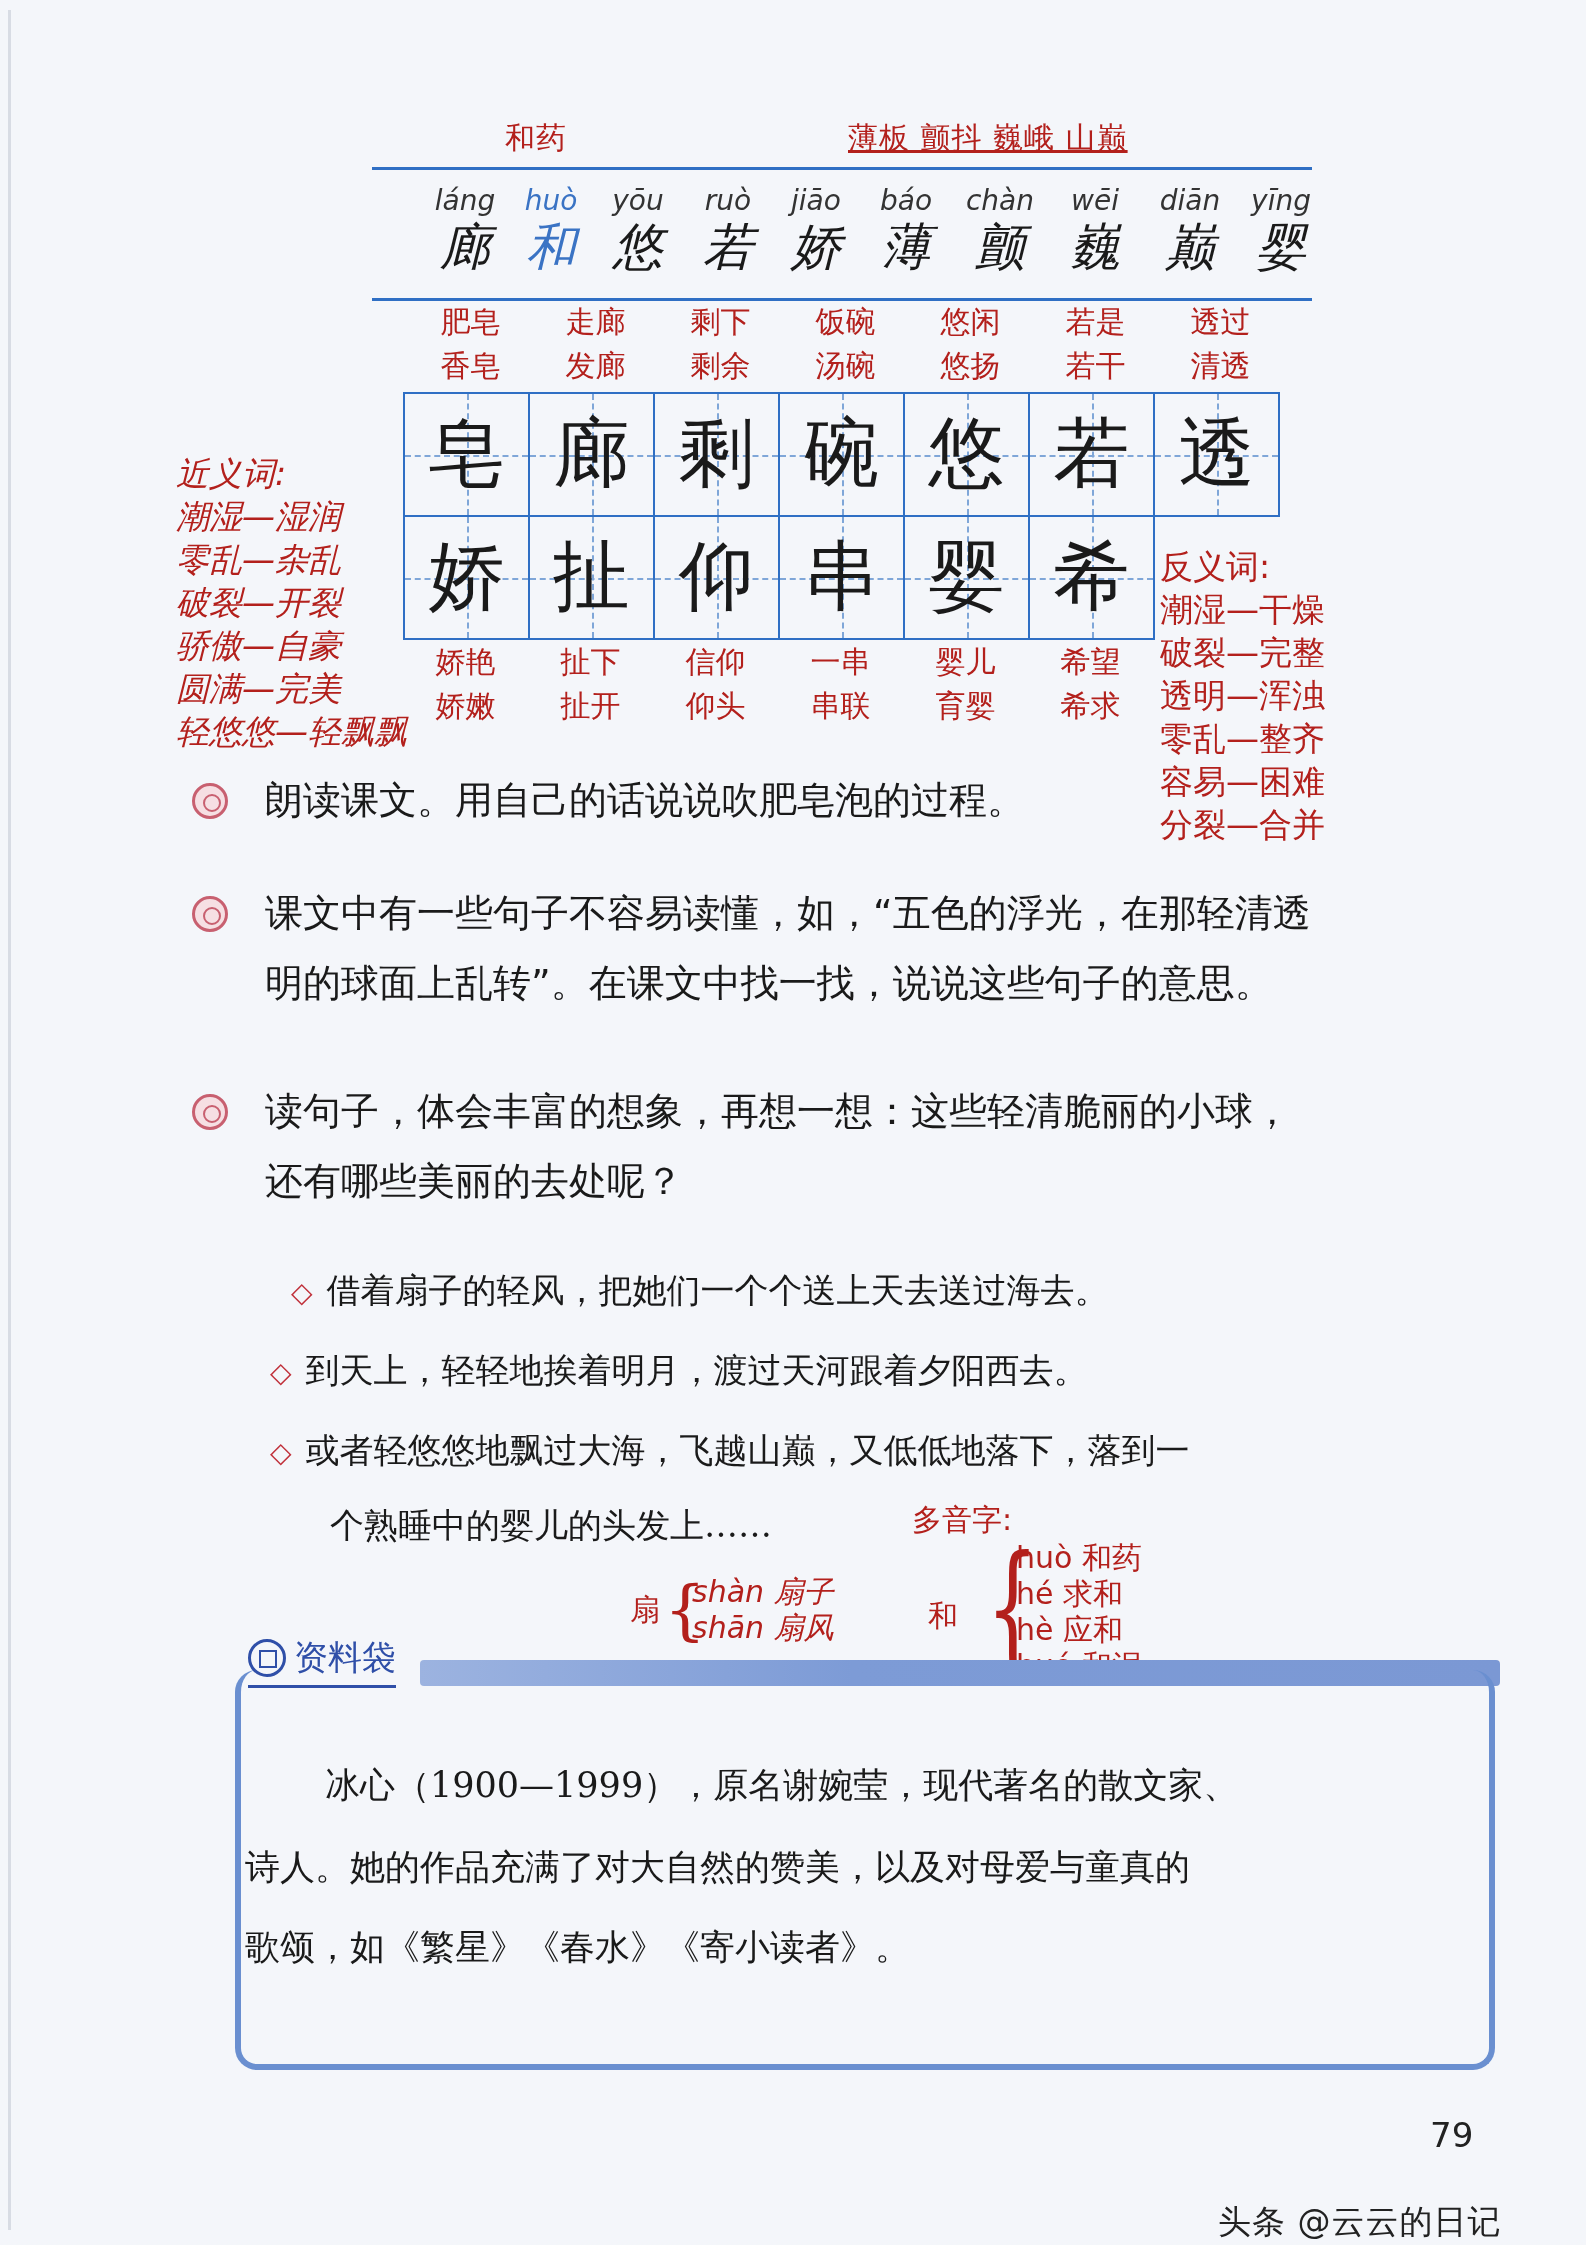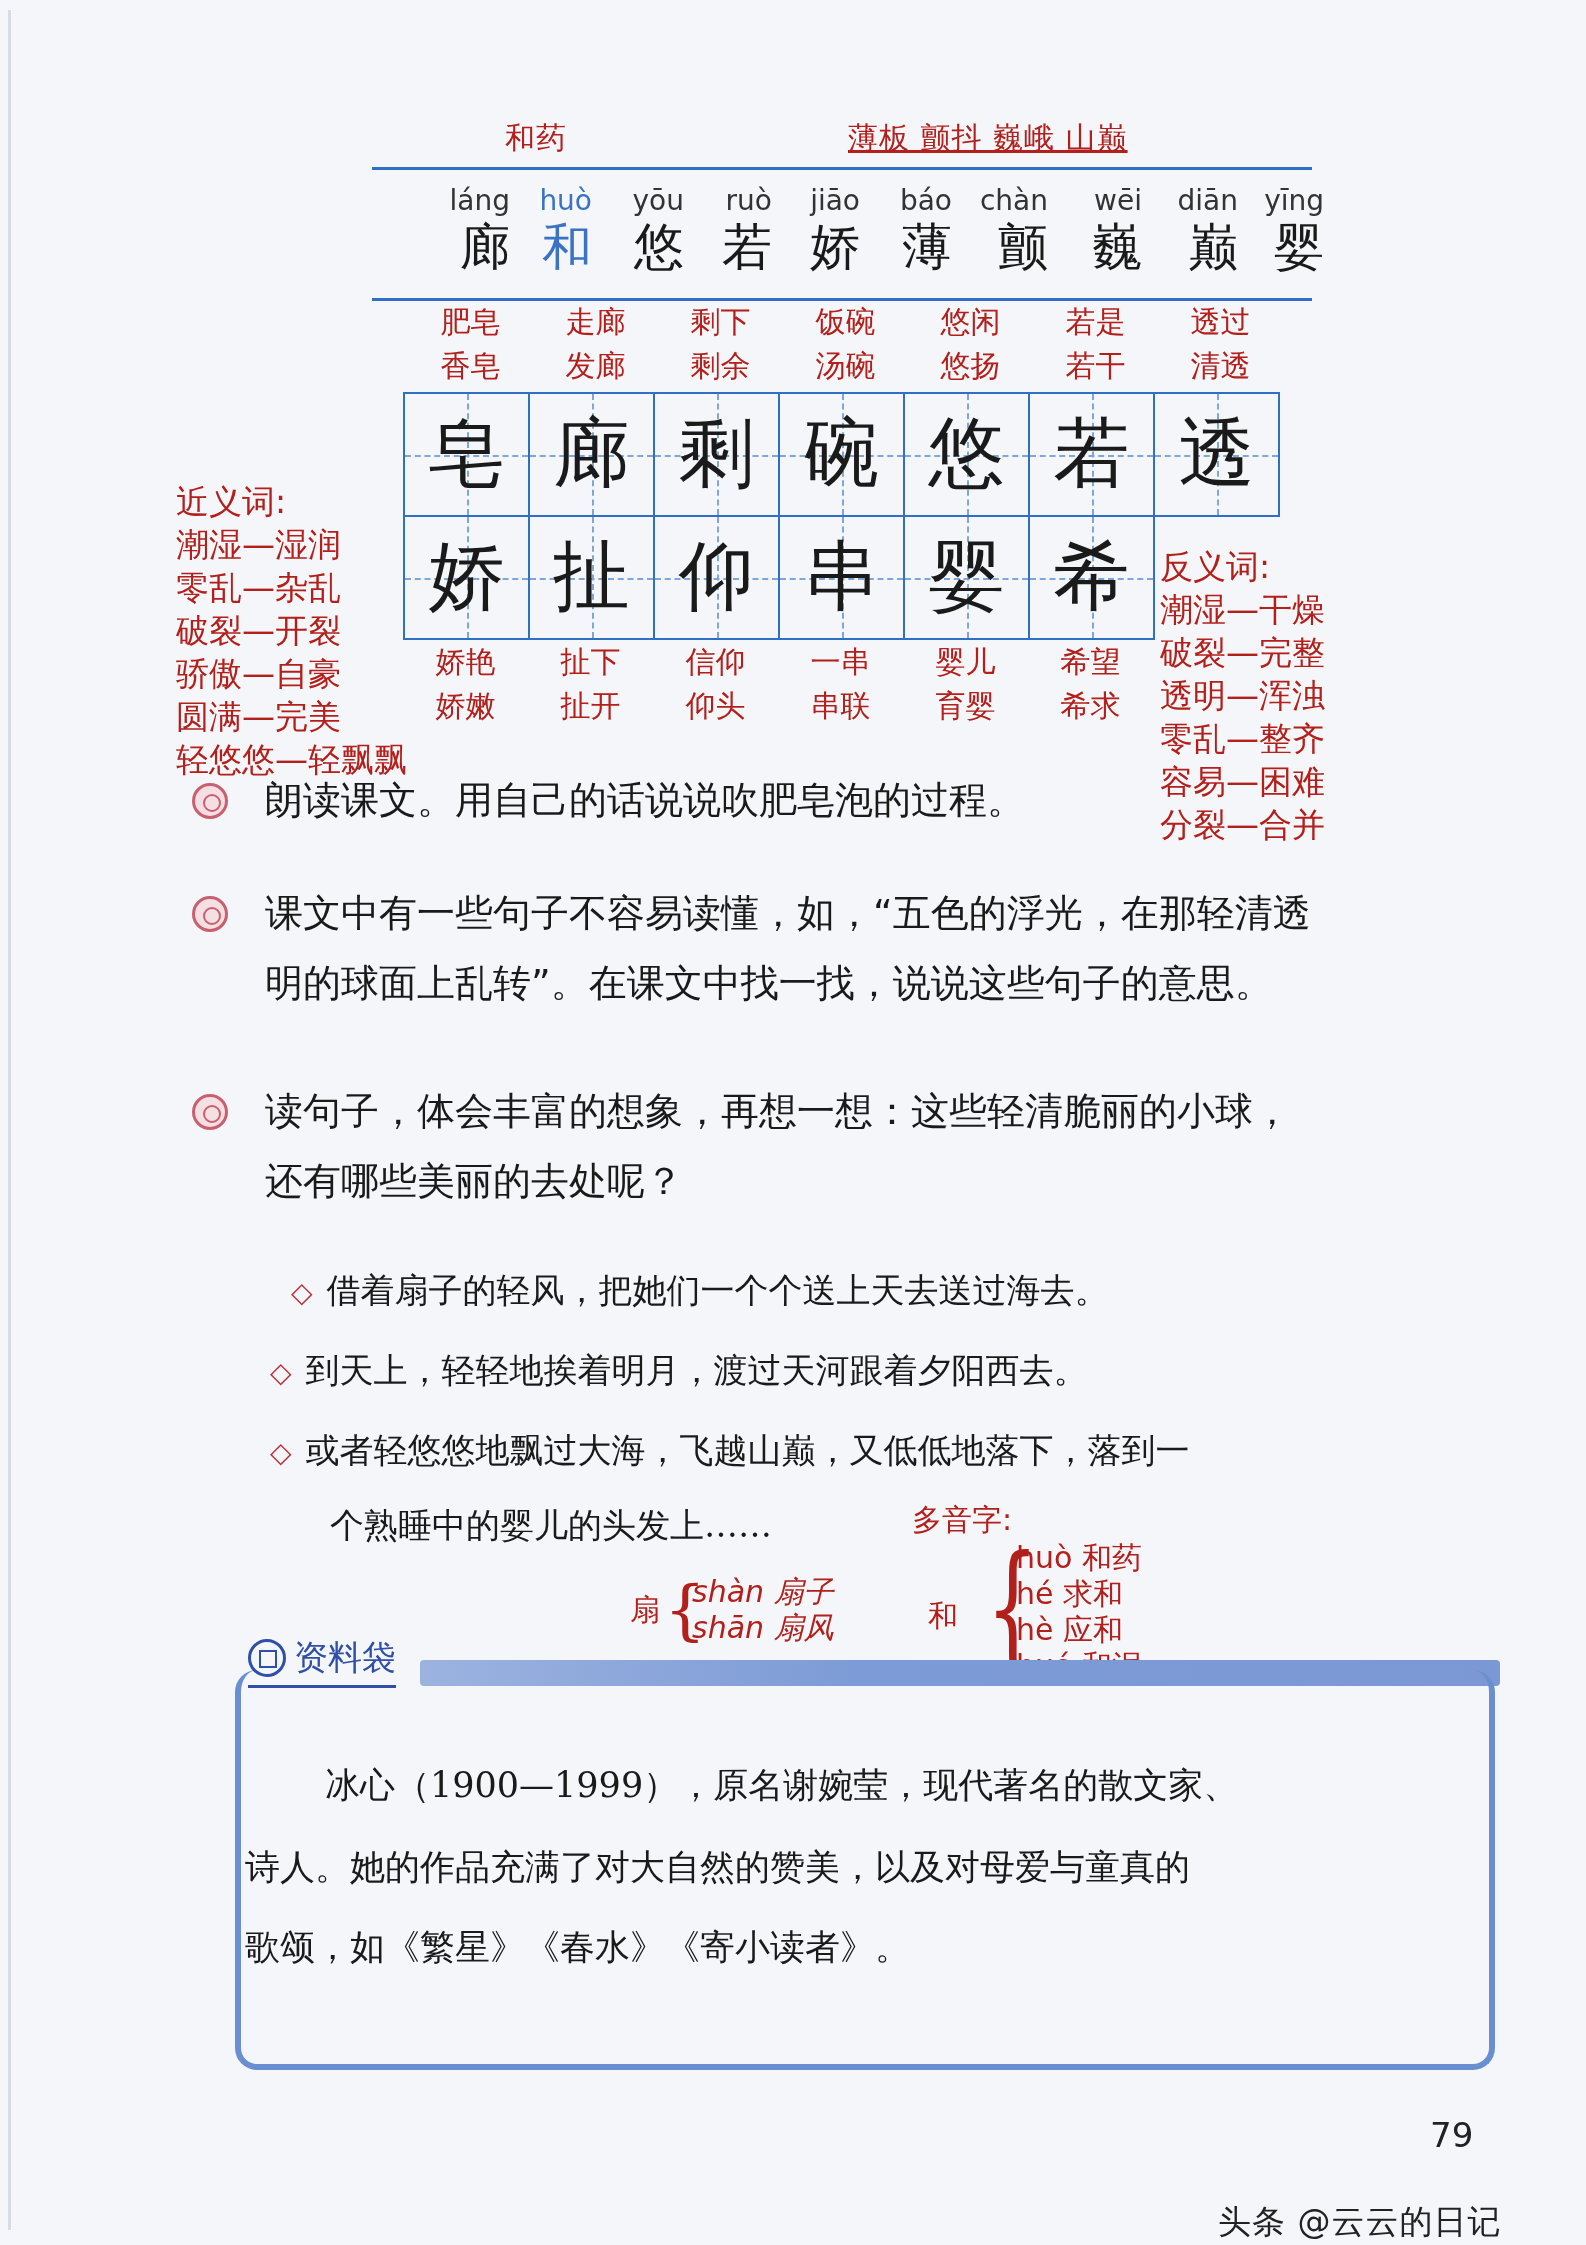--- a/index.html
+++ b/index.html
@@ -4,21 +4,21 @@
 <style>
   html, body { margin:0; padding:0; }
   body { width:1586px; height:2245px; background:#f4f6fa; position:relative; overflow:hidden;
          font-family:"DejaVu Sans", "Liberation Sans", sans-serif; color:#1a1a1a; }
   .page-edge { position:absolute; left:8px; top:10px; width:3px; height:2220px; background:#d8dce4; }
   .abs { position:absolute; }
   .red { color:#b3201c; }
   .hline { position:absolute; height:3px; background:#2f6fc4; }
   .top-words { font-size:30px; letter-spacing:1px; white-space:nowrap; }
   .pinyin-row { position:absolute; top:186px; left:420px; display:flex; }
-  .py-cell { width:90px; text-align:right; }
+  .py-cell { width:90px; text-align:center;font-style:italic; }
   .py { font-size:28px; color:#333; line-height:30px; display:block; }
   .py.blue { color:#3a73c4; }
   .hz { font-family:"DejaVu Serif", serif; font-size:50px; line-height:62px; display:block; }
   .hz.blue { color:#3a73c4; }
   .words-row { position:absolute; display:flex; }
   .word-pair { width:125px; text-align:center; font-size:30px; line-height:44px; color:#b3201c; }
   .grid { position:absolute; display:flex; }
   .gcell { width:123px; height:121px; border:2px solid #2f6fc4; margin-left:-2px; position:relative;
            display:flex; align-items:center; justify-content:center; font-family:"DejaVu Serif", serif;
            font-size:76px; color:#1a1a1a; }
@@ -196,21 +196,21 @@
   <div class="word-pair">
       <div>婴儿</div>
       <div>育婴</div>
     </div>
   <div class="word-pair">
       <div>希望</div>
       <div>希求</div>
     </div>
 </div>
 
-<div class="side-list" style="left:176px; top:480px;">
+<div class="side-list" style="left:176px; top:452px;font-style:italic;">
   <div>近义词:</div>
   <div>潮湿—湿润</div>
   <div>零乱—杂乱</div>
   <div>破裂—开裂</div>
   <div>骄傲—自豪</div>
   <div>圆满—完美</div>
   <div>轻悠悠—轻飘飘</div>
 </div>
 
 <div class="side-list" style="left:1160px; top:545px;">

